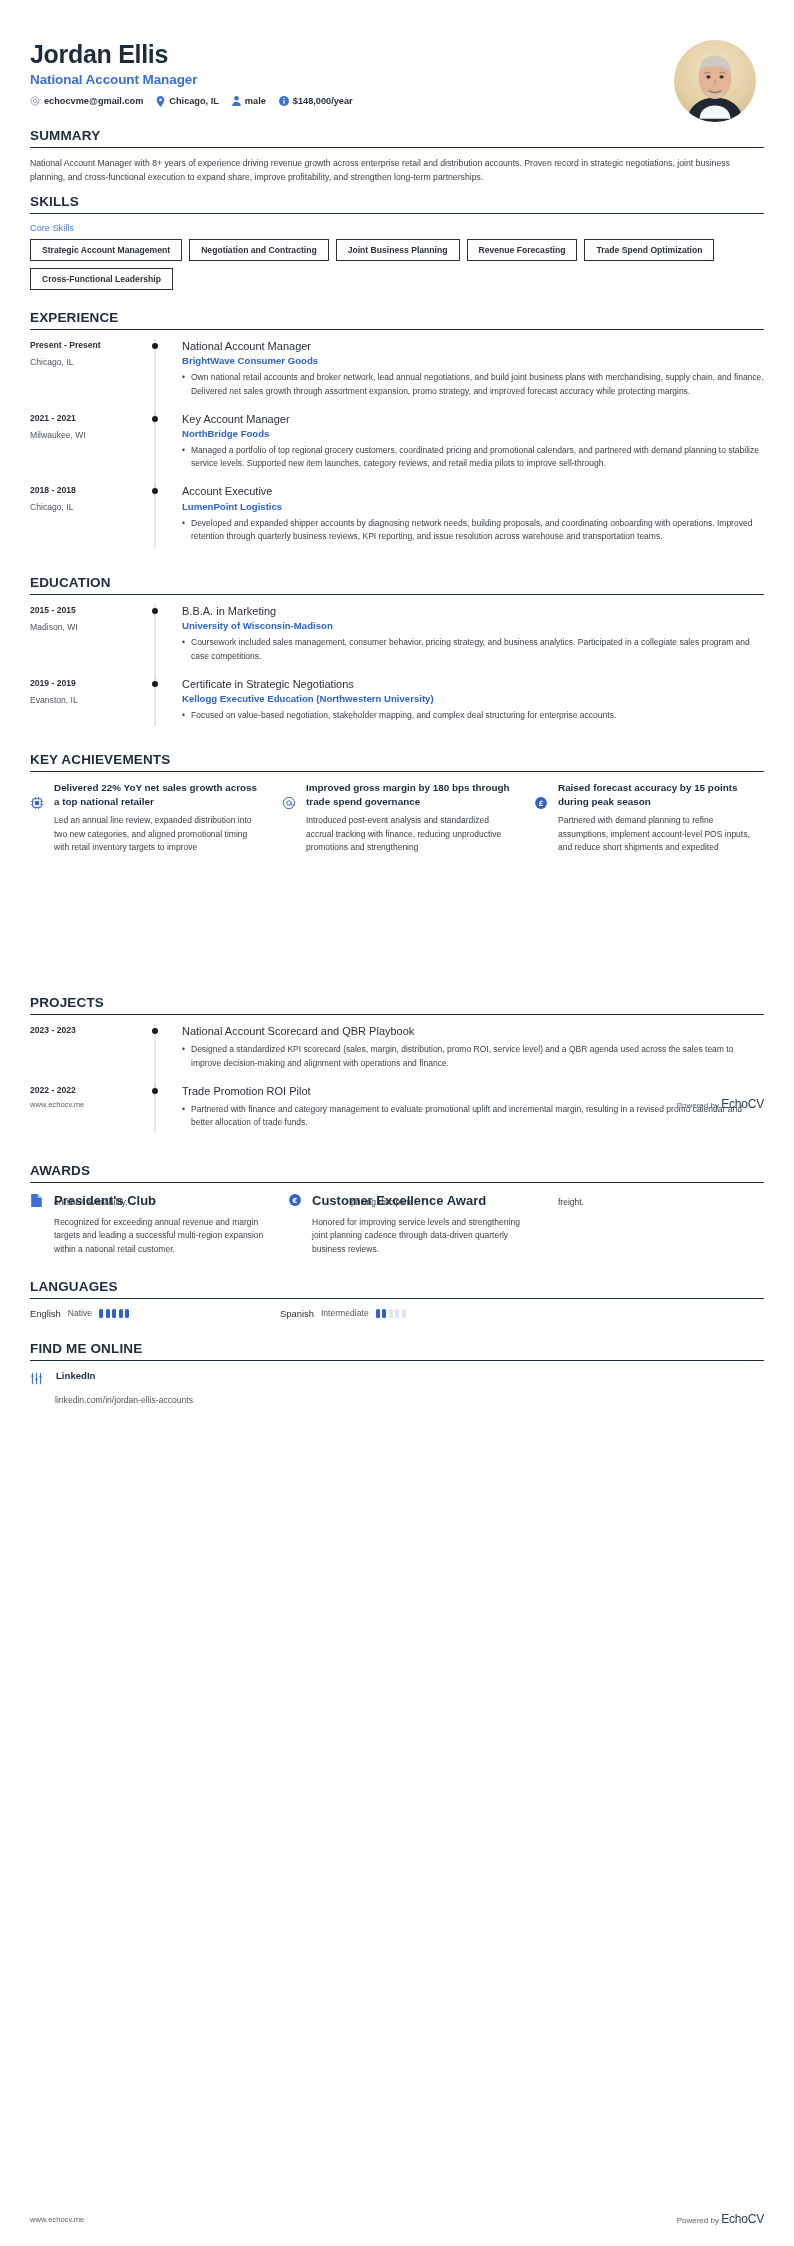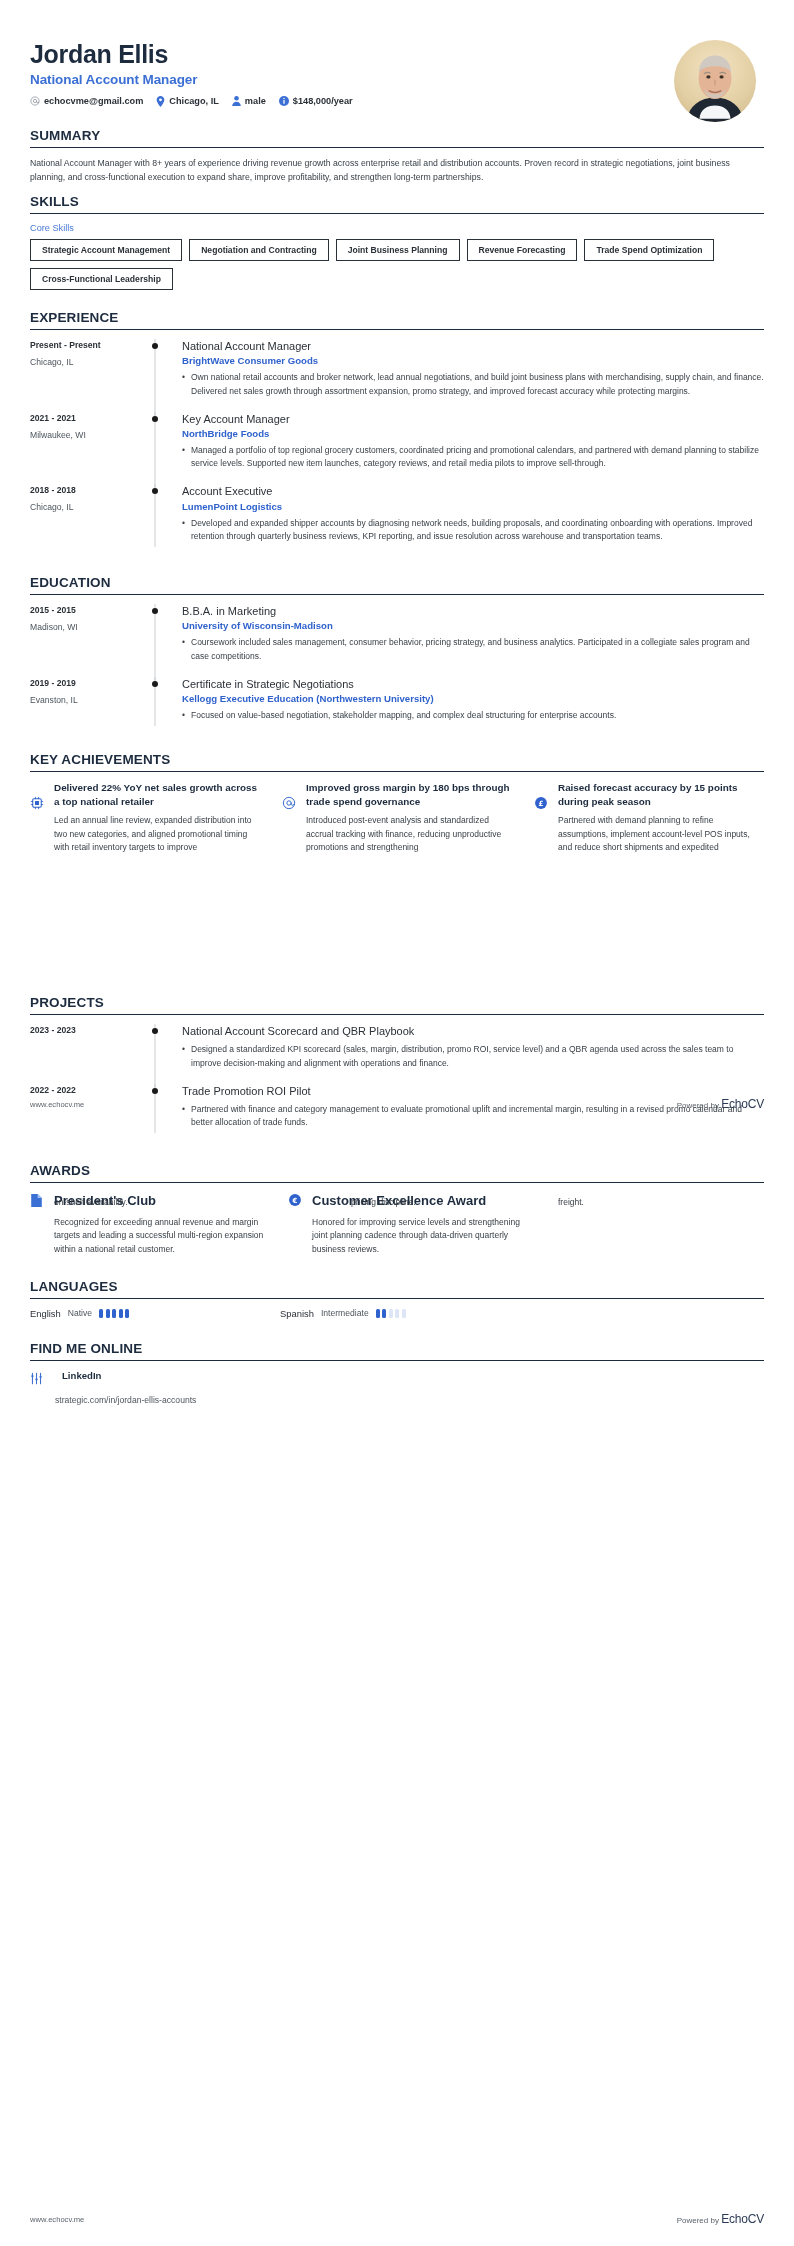--- a/index.html
+++ b/index.html
@@ -66,21 +66,21 @@
   
   .lang-row { display: flex; }
   .lang-item { width: 250px; display: flex; align-items: center; gap: 7px; }
   .lang-name { font-size: 9.4px; color: #2b3138; }
   .lang-level { font-size: 8.6px; color: #4d555d; }
   .pips { display: flex; gap: 2.5px; align-items: center; }
   .pip { width: 4px; height: 9px; border-radius: 1.5px; background: #2f62cc; }
   .pip.off { background: #dde5f6; }
 
   
-  .online-item { display: flex; gap: 16px; }
+  .online-item { display: flex; gap: 10px; }
   .online-icon { flex: 0 0 16px; padding-top: 1px; }
   .online-name { font-size: 9.6px; font-weight: 700; color: #1d2b3f; }
   .online-url { font-size: 8.6px; color: #4d555d; margin-top: 6px; margin-left: 25px; }
 
   
   .pg-footer { position: absolute; left: 0; right: 0; display: flex; justify-content: space-between; align-items: center; padding: 0 30px; }
   .pg-footer .left { font-size: 7.6px; color: #5c636b; }
   .pg-footer .right { font-size: 8px; color: #5c636b; }
   .pg-footer .right b { font-weight: 400; }
   .brand { font-size: 12px; color: #2b3a55; letter-spacing: -0.2px; }
@@ -506,21 +506,21 @@
                 <rect x="1.6" y="4" width="2.8" height="2" rx="0.7"></rect>
                 <rect x="6.6" y="8" width="2.8" height="2" rx="0.7"></rect>
                 <rect x="11.6" y="5" width="2.8" height="2" rx="0.7"></rect>
               </g>
             </svg>
         </div>
         <div>
           <div class="online-name">LinkedIn</div>
         </div>
       </div>
-      <div class="online-url">strategic.com/in/jordan-ellis-accounts</div>
+      <div class="online-url">linkedin.com/in/jordan-ellis-accounts</div>
     </div>
   </div>
 
   <div class="pg-footer" style="top:2212px;">
     <div class="left">www.echocv.me</div>
     <div class="right">
       <b>Powered by</b>
       <span class="brand">EchoCV</span>
     </div>
   </div>

